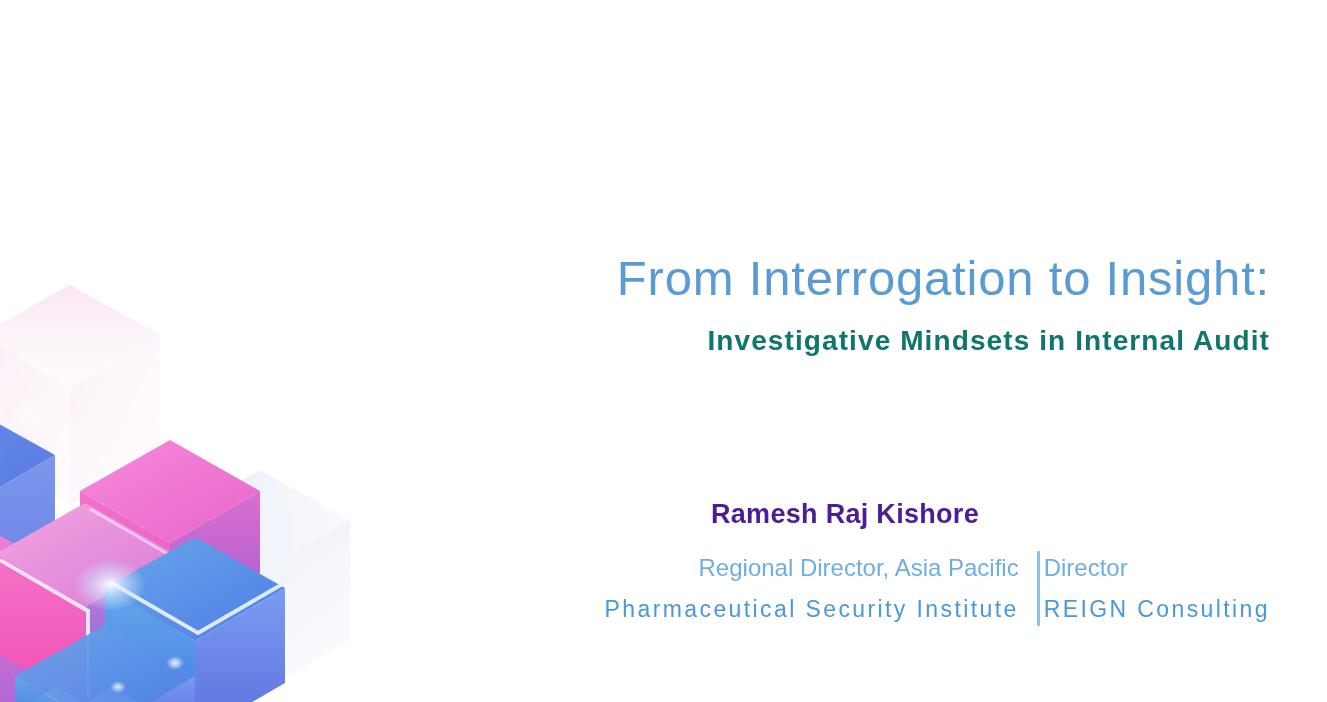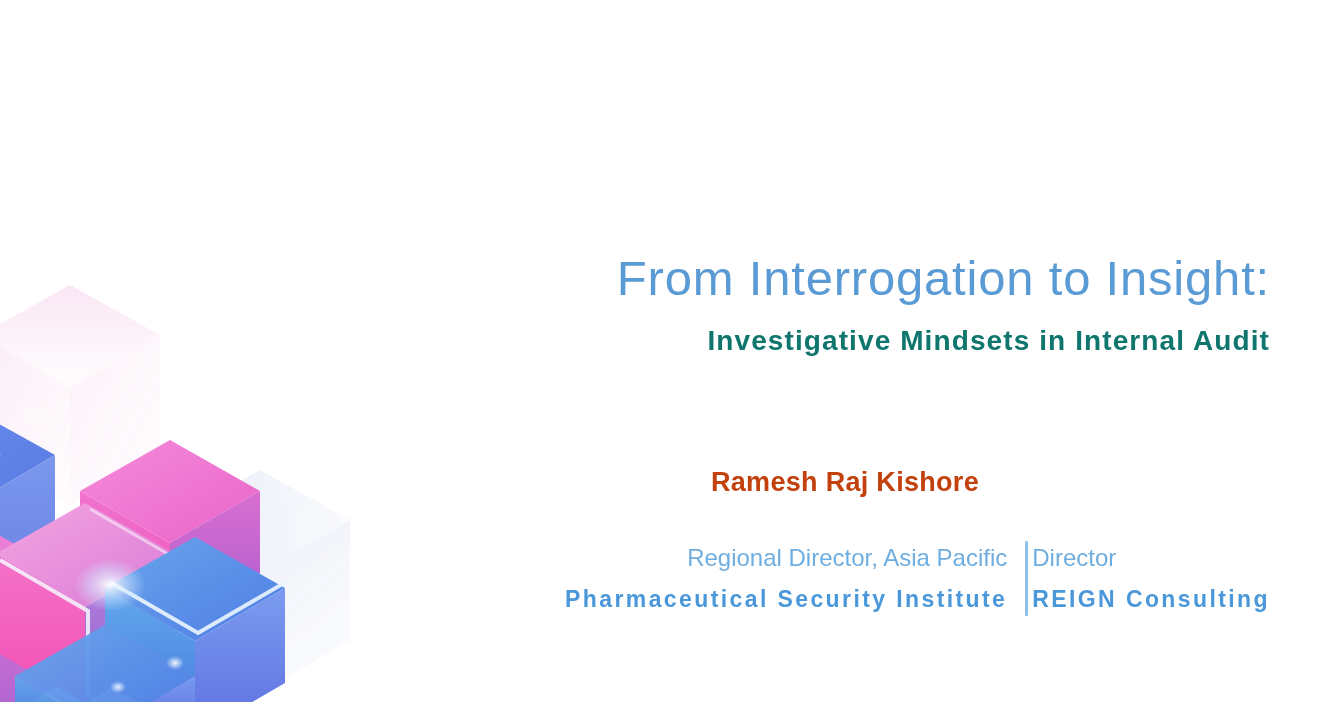--- a/index.html
+++ b/index.html
@@ -64,32 +64,33 @@
   
   .author-block {
     position: absolute;
     left: 420px;
     top: 462px;
     width: 850px;
   }
   .author-name {
     display: block;
     text-align: center;
-    color: #c2410c;
+    color: #4c1d95;
     font-size: 27px;
     font-weight: bold;
     line-height: 40px;
     letter-spacing: 0.3px;
+    margin-top: 32px;
   }
 
   .affil-row {
     display: flex;
     justify-content: flex-end;
     align-items: stretch;
-    margin-top: 36px;
+    margin-top: 14px;
   }
   .affil-col {
     display: flex;
     flex-direction: column;
   }
   .affil-col.left {
     text-align: right;
     padding-right: 18px;
   }
   .affil-col.right {
@@ -99,21 +100,21 @@
   .affil-role {
     color: #6FAEE0;
     font-size: 24px;
     font-weight: 400;
     line-height: 40px;
     white-space: nowrap;
   }
   .affil-org {
     color: #4A97D9;
     font-size: 23px;
-    font-weight: bold;
+    font-weight: normal;
     line-height: 42px;
     letter-spacing: 2.4px;
     white-space: nowrap;
   }
   .affil-divider {
     width: 3px;
     background: #8FC0E8;
     flex: 0 0 auto;
     margin: 3px 0 4px 0;
     border-radius: 1px;

